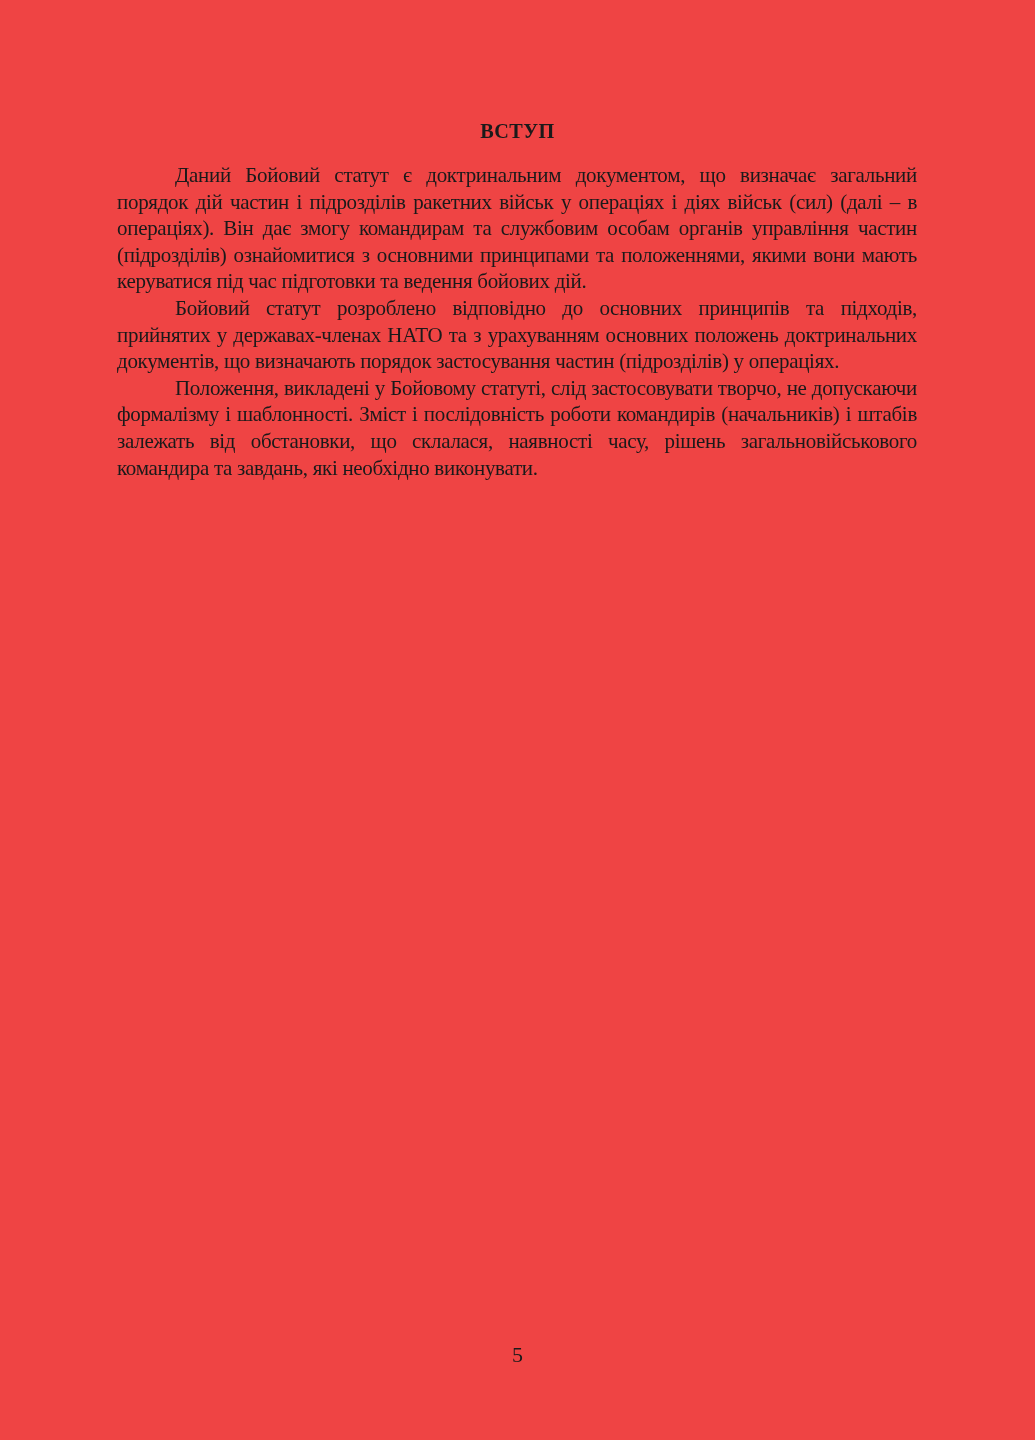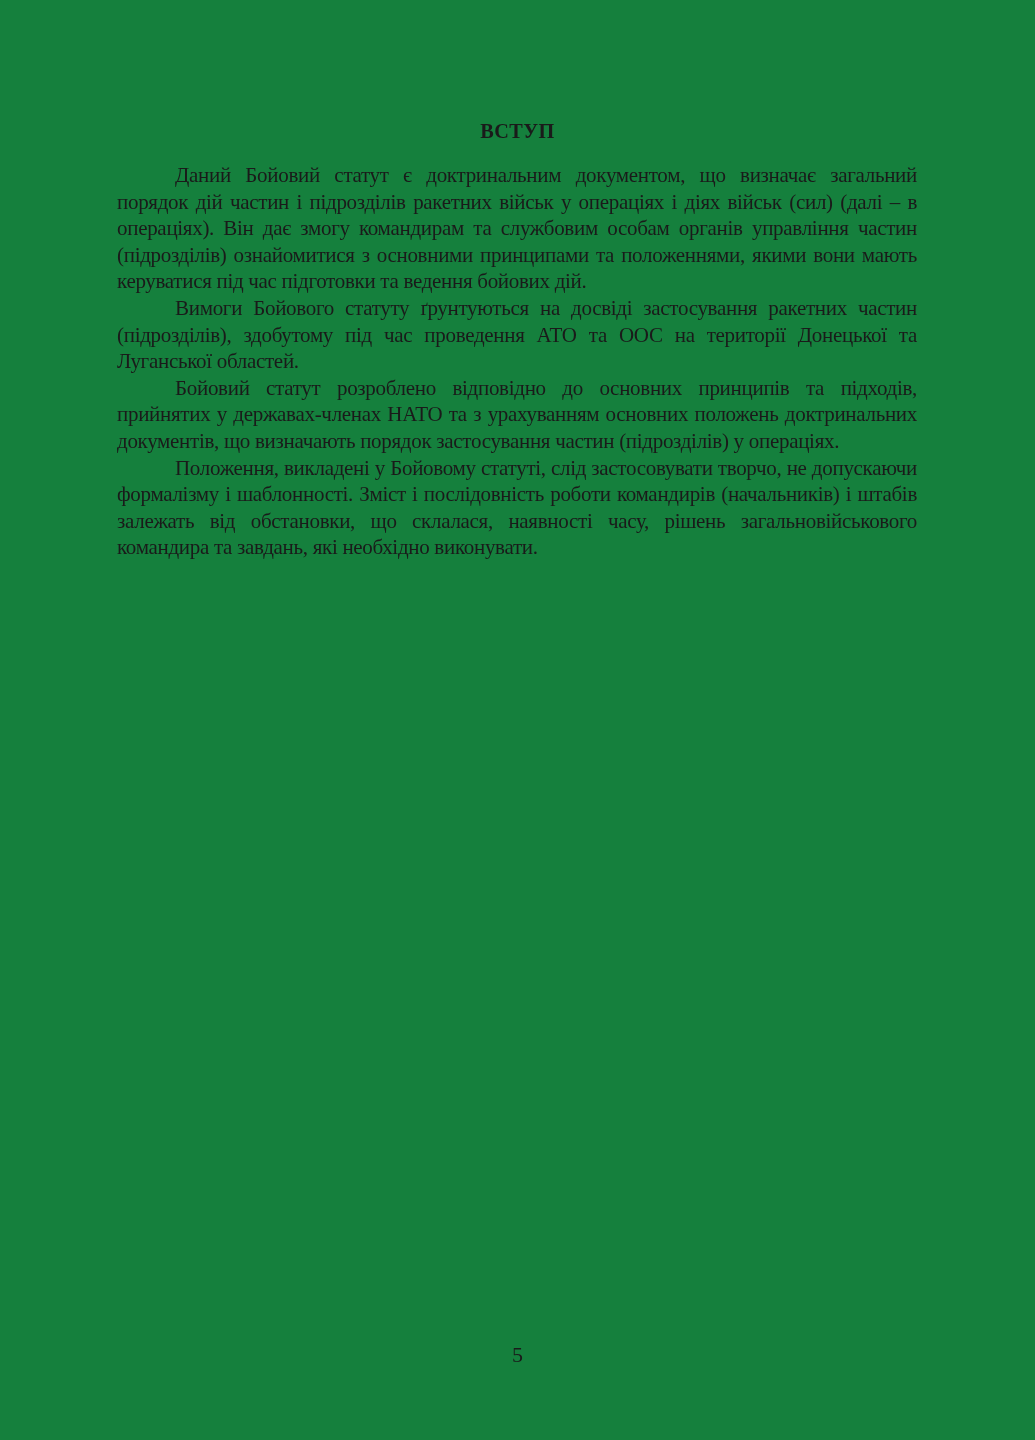--- a/index.html
+++ b/index.html
@@ -14,21 +14,21 @@
       overflow: hidden;
       font-family: "Liberation Serif", "DejaVu Serif", serif;
       color: #1a1a1a;
     }
     .page {
       position: absolute;
       left: 0;
       top: 0;
       width: 1035px;
       height: 1440px;
-      background: #15803d;
+      background: #ef4444;
     }
     .title {
       position: absolute;
       top: 118px;
       left: 0;
       width: 1035px;
       text-align: center;
       font-weight: bold;
       font-size: 22px;
       letter-spacing: 0.5px;
@@ -61,19 +61,18 @@
     }
   </style>
 </head>
 <body>
 
 <div class="page">
   <h1 class="title">ВСТУП</h1>
 
   <div class="body-text">
     <p class="para">Даний Бойовий статут є доктринальним документом, що визначає загальний порядок дій частин і підрозділів ракетних військ у операціях і діях військ (сил) (далі – в операціях). Він дає змогу командирам та службовим особам органів управління частин (підрозділів) ознайомитися з основними принципами та положеннями, якими вони мають керуватися під час підготовки та ведення бойових дій.</p>
-    <p class="para">Вимоги Бойового статуту ґрунтуються на досвіді застосування ракетних частин (підрозділів), здобутому під час проведення АТО та ООС на території Донецької та Луганської областей.</p>
     <p class="para">Бойовий статут розроблено відповідно до основних принципів та підходів, прийнятих у державах-членах НАТО та з урахуванням основних положень доктринальних документів, що визначають порядок застосування частин (підрозділів) у операціях.</p>
     <p class="para">Положення, викладені у Бойовому статуті, слід застосовувати творчо, не допускаючи формалізму і шаблонності. Зміст і послідовність роботи командирів (начальників) і штабів залежать від обстановки, що склалася, наявності часу, рішень загальновійськового командира та завдань, які необхідно виконувати.</p>
   </div>
 
   <div class="page-number">5</div>
 </div>
 
 </body></html>

